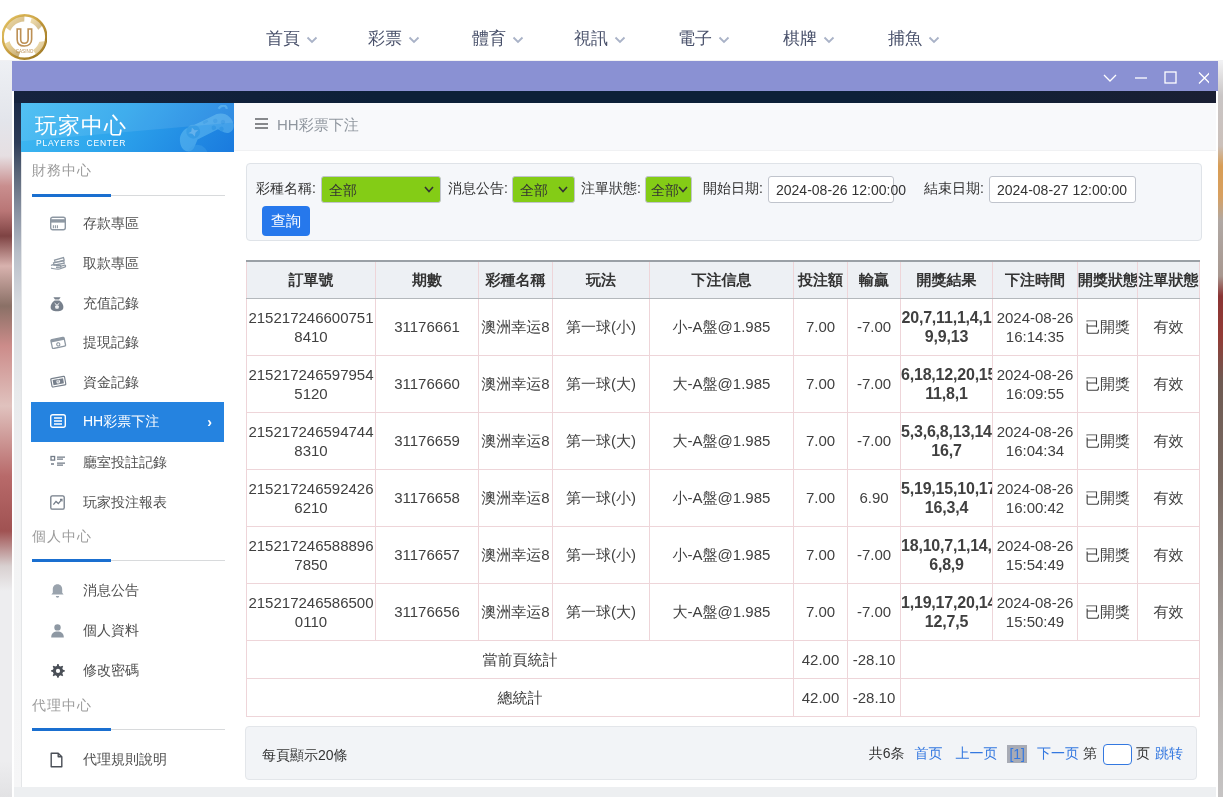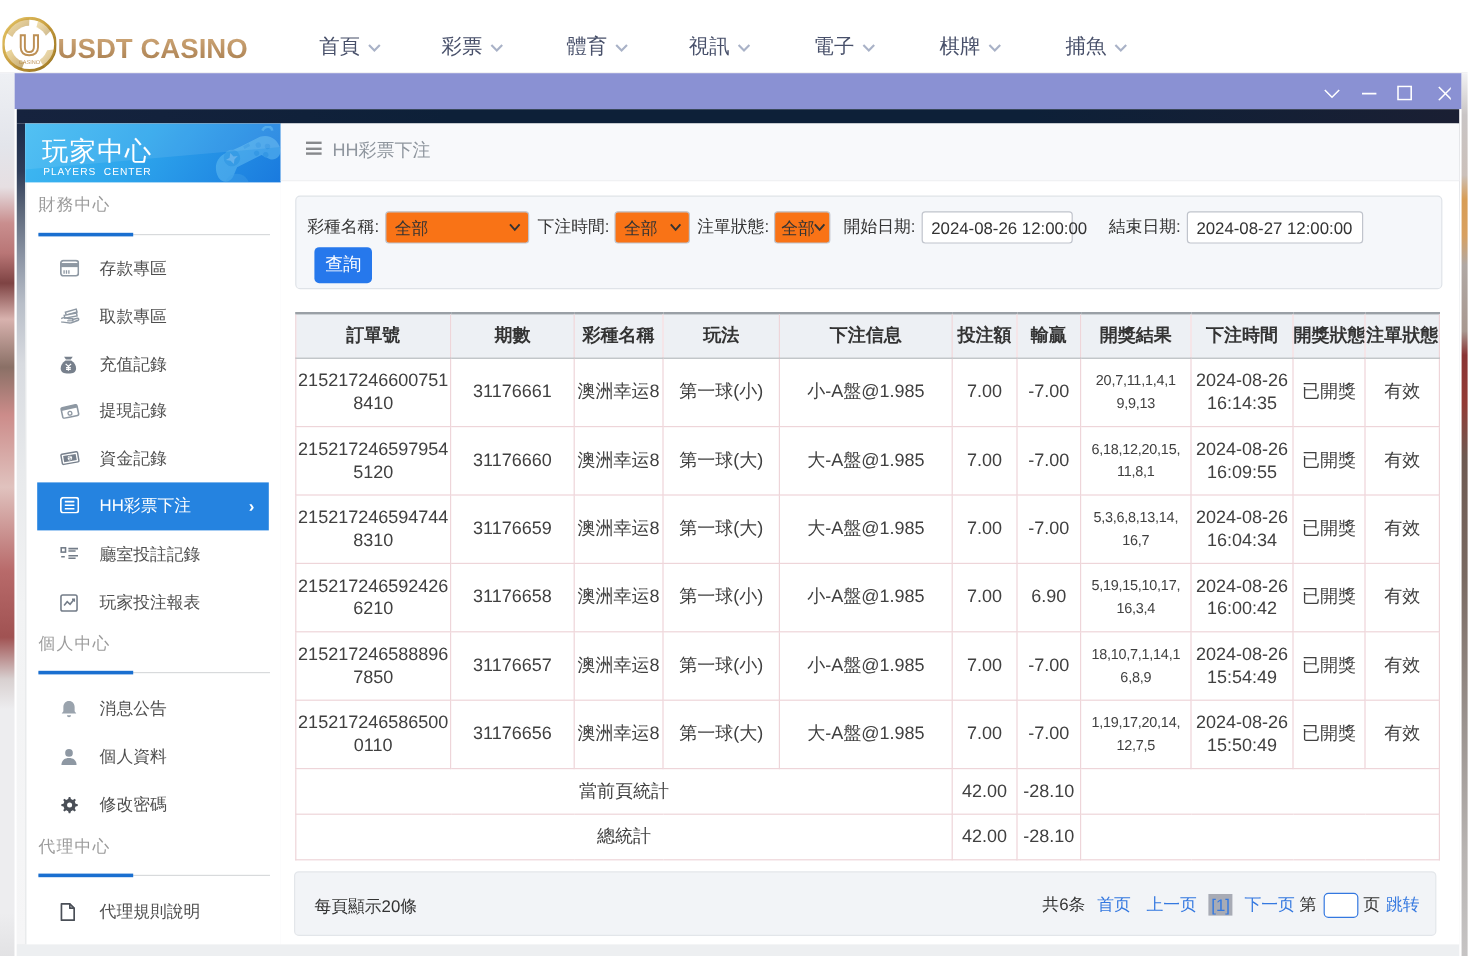--- a/index.html
+++ b/index.html
@@ -74,39 +74,39 @@
 #crumb { position:absolute; left:234px; top:103px; width:982px; height:48px;
   background:#f8f9fb; border-bottom:1px solid #f0f1f3; }
 #crumb .ham { position:absolute; left:21px; top:15px; width:13px; height:11px; }
 #crumb .ham b { display:block; height:2px; background:#87898c; margin-bottom:2.5px; }
 #crumb .tt { position:absolute; left:43px; top:13px; font-size:15px; color:#8f969e; }
 
 
 #filter { position:absolute; left:246px; top:163px; width:956px; height:78px;
   background:#f5f7fa; border:1px solid #dfe3e8; border-radius:4px; }
 .flabel { position:absolute; top:180px; font-size:14px; color:#333; }
-.fsel { position:absolute; top:176px; height:27px; background:#f97316; border:1px solid #c0c4cc;
+.fsel { position:absolute; top:176px; height:27px; background:#84cc16; border:1px solid #c0c4cc;
   border-radius:3px; font-size:14px; color:#333; }
 .fsel span { position:absolute; left:7px; top:5px; }
 .fsel svg { position:absolute; right:6px; top:9px; }
 .finput { position:absolute; top:176px; height:27px; background:#fff; border:1px solid #c0c4cc;
   border-radius:3px; font-size:14px; color:#333; }
 .finput span { position:absolute; left:7px; top:5px; white-space:nowrap; }
 #qbtn { position:absolute; left:262px; top:206px; width:48px; height:30px; background:#2678ec;
   border-radius:4px; color:#fff; font-size:15px; text-align:center; line-height:30px; }
 
 
 #btable { position:absolute; left:246px; top:260px; border-collapse:collapse; table-layout:fixed;
   width:953px; font-size:15px; color:#404040; }
 #btable td, #btable th { border:1px solid #eed5d9; text-align:center; padding:0;
   line-height:19px; overflow:hidden; }
 #btable thead th { height:37px; background:#edf0f4; color:#333; font-size:15px; font-weight:bold; white-space:nowrap;
   border-top:2px solid #9aa0a6; border-bottom:1px solid #b4b8bc; }
 #btable tbody td { height:57px; background:#fff; }
-#btable td.res { font-size:12px; letter-spacing:-0.2px; }
+#btable td.res { font-size:16px; letter-spacing:-0.2px;font-weight:bold; }
 #btable tr.stat td { height:38px;text-align:center; }
 
 
 #pagefoot { position:absolute; left:245px; top:726px; width:952px; height:54px;
   background:#f2f4f7; border:1px solid #e3e6ea; border-radius:4px; font-size:14px; }
 #pagefoot .left { position:absolute; left:16px; top:20px; color:#333; font-size:14px; }
 #pagefoot .pg { position:absolute; right:13px; top:15px; color:#333; height:24px;
   display:flex; align-items:center; font-size:14px; }
 #pagefoot .pg span { margin-left:10px; white-space:nowrap; }
 #pagefoot .pg span.g11 { margin-left:13px; }
@@ -136,21 +136,20 @@
       </svg></div>
   <div class="navitem" style="left:678px">電子<svg width="12" height="8" viewBox="0 0 12 8">
         <path d="M1.5 1.5 L6 6 L10.5 1.5" stroke="#a9b2c7" stroke-width="1.8" fill="none"></path>
       </svg></div>
   <div class="navitem" style="left:783px">棋牌<svg width="12" height="8" viewBox="0 0 12 8">
         <path d="M1.5 1.5 L6 6 L10.5 1.5" stroke="#a9b2c7" stroke-width="1.8" fill="none"></path>
       </svg></div>
   <div class="navitem" style="left:888px">捕魚<svg width="12" height="8" viewBox="0 0 12 8">
         <path d="M1.5 1.5 L6 6 L10.5 1.5" stroke="#a9b2c7" stroke-width="1.8" fill="none"></path>
       </svg></div>
-  <div id="logotext">USDT CASINO</div>
   <svg class="abs" style="left:2px;top:14px" width="45" height="46" viewBox="0 0 45 46">
     <defs>
       <linearGradient id="gold" x1="0" y1="0" x2="1" y2="1">
         <stop offset="0" stop-color="#e8c96a"></stop>
           <stop offset="0.5" stop-color="#c69c3e"></stop>
           <stop offset="1" stop-color="#8f6b1a"></stop>
       </linearGradient>
     </defs>
     <circle cx="22.5" cy="23" r="21.8" fill="#fff" stroke="url(#gold)" stroke-width="2.4"></circle>
     <path d="M22.5 1.2 A21.8 21.8 0 0 0 3 13 L10 18 L22 14 Z" fill="url(#gold)" opacity="0.55"></path>
@@ -322,21 +321,21 @@
   </div>
 
   <div id="filter"></div>
   <div class="flabel" style="left:256px">彩種名稱:</div>
   <div class="fsel" style="left:321px;width:120px">
       <span>全部</span>
     <svg width="10" height="7" viewBox="0 0 10 7">
         <path d="M1 1 L5 5.5 L9 1" stroke="#333" stroke-width="1.6" fill="none"></path>
       </svg>
     </div>
-  <div class="flabel" style="left:448px">下注時間:</div>
+  <div class="flabel" style="left:448px">消息公告:</div>
   <div class="fsel" style="left:512px;width:63px">
       <span>全部</span>
     <svg width="10" height="7" viewBox="0 0 10 7">
         <path d="M1 1 L5 5.5 L9 1" stroke="#333" stroke-width="1.6" fill="none"></path>
       </svg>
     </div>
   <div class="flabel" style="left:581px">注單狀態:</div>
   <div class="fsel" style="left:645px;width:47px">
       <span style="left:5px">全部</span>
     <svg style="right:3px" width="10" height="7" viewBox="0 0 10 7">

